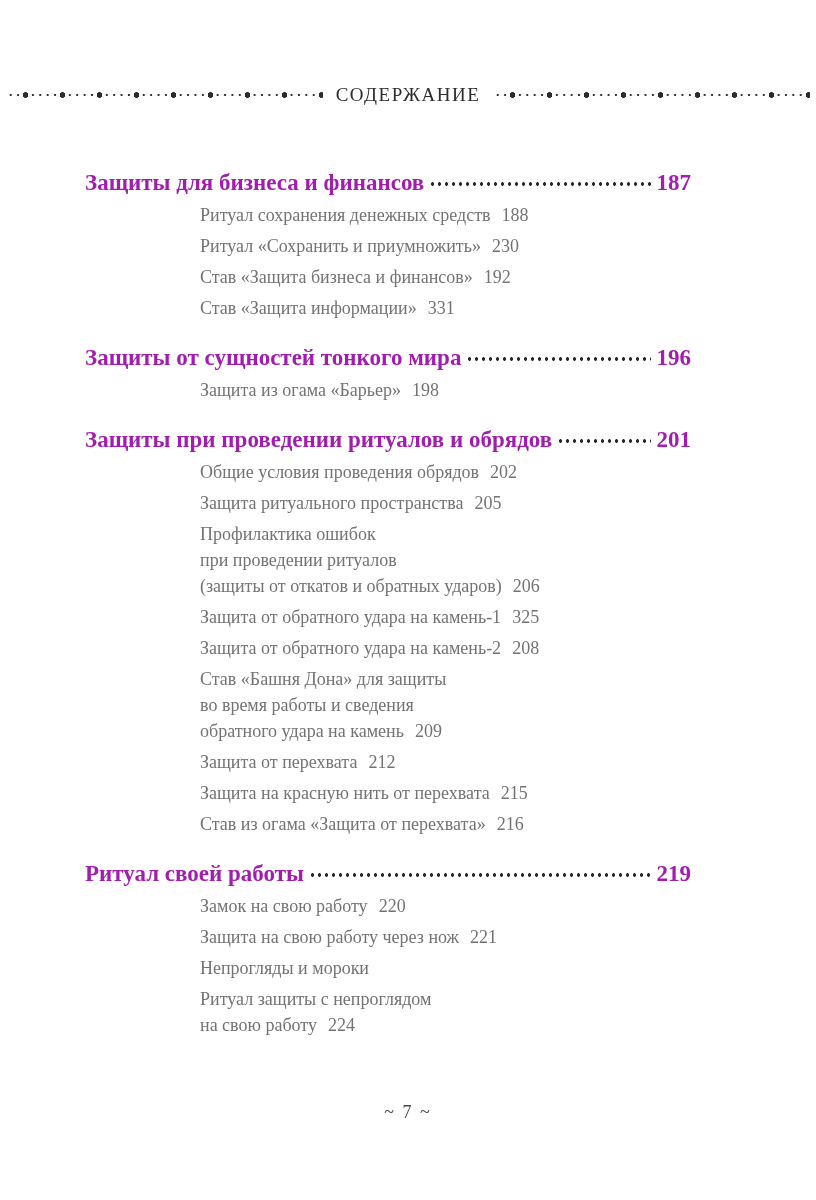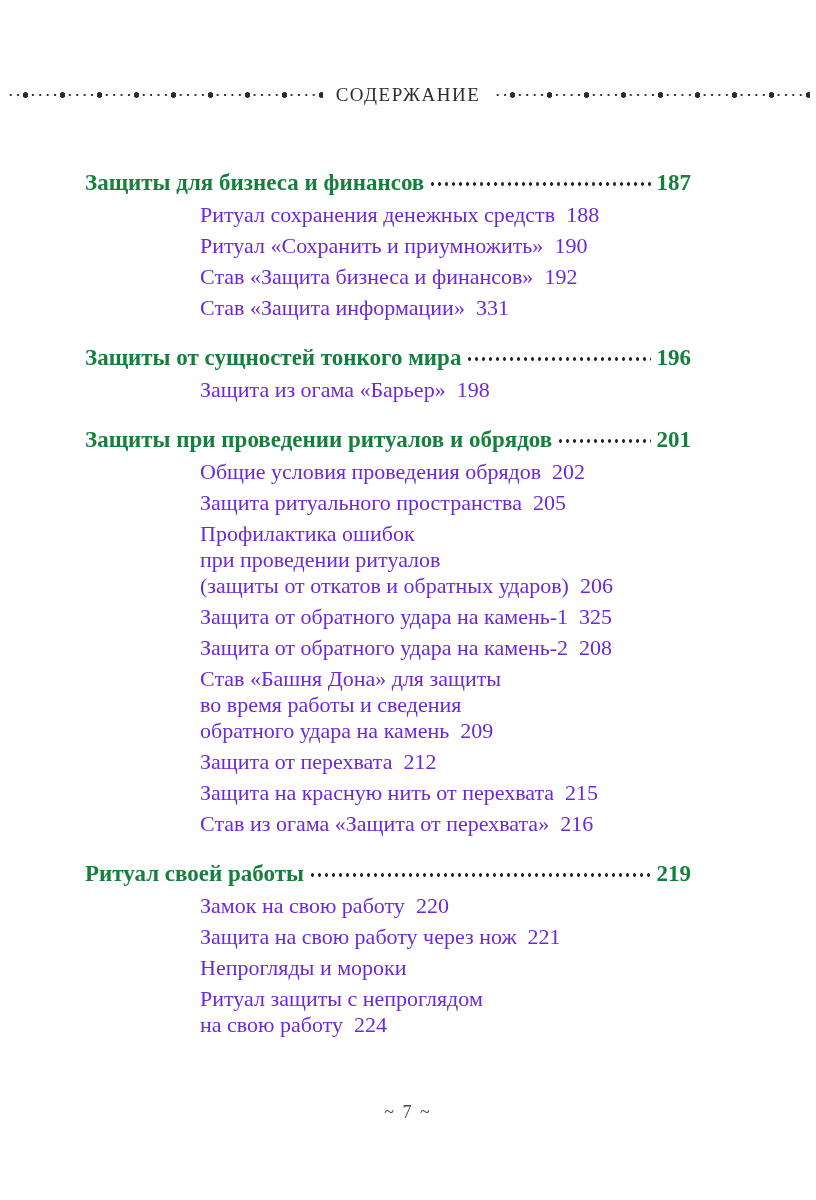--- a/index.html
+++ b/index.html
@@ -50,29 +50,29 @@
     color: #2f2f33;
   }
   .section + .section { margin-top: 24px; }
 
   .section-title-row {
     display: flex;
     align-items: baseline;
     font-weight: bold;
     font-size: 23px;
     line-height: 26px;
-    color: #15803d;
+    color: #a21caf;
     margin-bottom: 6px;
   }
   .item {
     padding-left: 115px;
-    font-size: 22px;
+    font-size: 18px;
     line-height: 26px;
     margin-bottom: 5px;
-    color: #6d28d9;
+    color: #737373;
   }
   .item .line { display: block; }
   .flexline {
     display: flex;
     align-items: baseline;
   }
   .leader {
     flex: 1;
     height: 6px;
     margin: 0 6px 0 5px;
@@ -115,21 +115,21 @@
       <div class="section">
         <div class="section-title-row flexline">
           <span>Защиты для бизнеса и финансов</span>
           <span class="leader"></span>
           <span class="page-num">187</span>
         </div>
         <div class="item">
           <div class="line flexline"><span>Ритуал сохранения денежных средств</span><span class="leader"></span><span class="page-num">188</span></div>
         </div>
         <div class="item">
-          <div class="line flexline"><span>Ритуал «Сохранить и приумножить»</span><span class="leader"></span><span class="page-num">190</span></div>
+          <div class="line flexline"><span>Ритуал «Сохранить и приумножить»</span><span class="leader"></span><span class="page-num">230</span></div>
         </div>
         <div class="item">
           <div class="line flexline"><span>Став «Защита бизнеса и финансов»</span><span class="leader"></span><span class="page-num">192</span></div>
         </div>
         <div class="item">
           <div class="line flexline"><span>Став «Защита информации»</span><span class="leader"></span><span class="page-num">331</span></div>
         </div>
       </div>
       <div class="section">
         <div class="section-title-row flexline">

